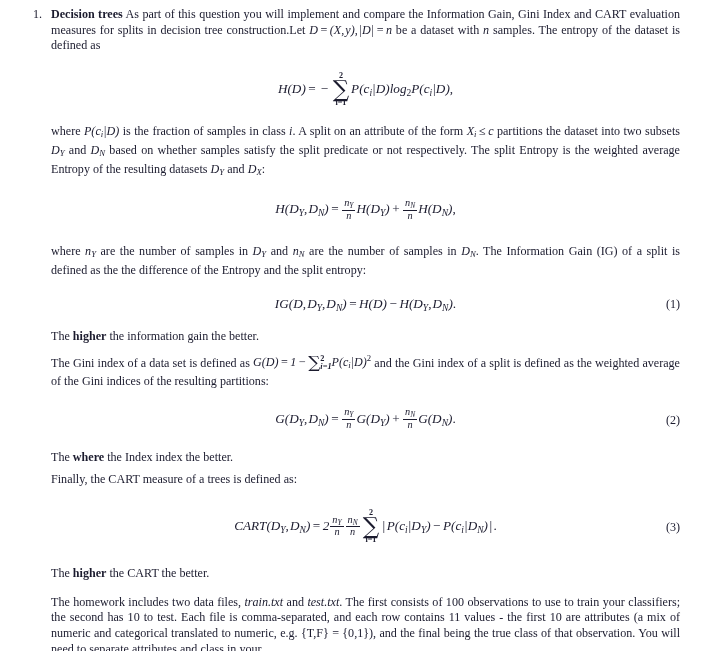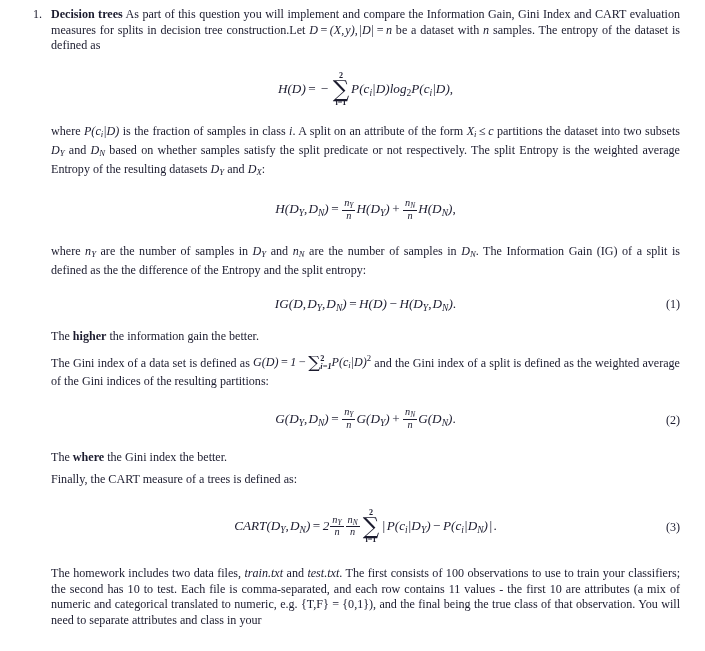--- a/index.html
+++ b/index.html
@@ -193,28 +193,29 @@
 
       <p class="gap"><span>The </span><b>higher</b><span> the information gain the better.</span></p>
 
       <p class="gap-sm"><span>The Gini index of a data set is defined as </span><span class="m"><span style="font-style:italic">G</span>(<span style="font-style:italic">D</span>)<span class="op">=</span>1<span class="op">−</span><span class="smsum"><span class="sig">∑</span><span class="lims"><span class="t">2</span><span class="b">i=1</span></span></span><span style="font-style:italic">P</span>(<span style="font-style:italic">c</span><span class="sub">i</span>|<span style="font-style:italic">D</span>)<span class="sup">2</span></span><span> and the Gini index of a split is defined as the weighted average of the Gini indices of the resulting partitions:</span></p>
 
       <div class="eqblock" style="margin-top:18px;margin-bottom:18px;">
         <span class="m"><span style="font-style:italic">G</span>(<span style="font-style:italic">D</span><span class="subr" style="font-style:italic">Y</span><span class="cm">,</span> <span style="font-style:italic">D</span><span class="subr" style="font-style:italic">N</span>)<span class="op">=</span><span class="frac"><span class="num"><span style="font-style:italic">n</span><span class="subr" style="font-style:italic">Y</span></span><span class="den"><span style="font-style:italic">n</span></span></span><span style="font-style:italic">G</span>(<span style="font-style:italic">D</span><span class="subr" style="font-style:italic">Y</span>)<span class="op">+</span><span class="frac"><span class="num"><span style="font-style:italic">n</span><span class="subr" style="font-style:italic">N</span></span><span class="den"><span style="font-style:italic">n</span></span></span><span style="font-style:italic">G</span>(<span style="font-style:italic">D</span><span class="subr" style="font-style:italic">N</span>)<span class="cm">.</span></span>
         <span class="eqnum">(2)</span>
       </div>
 
-      <p class="gap"><span>The </span><b>where</b><span> the Gini index the better.</span></p>
+      <p class="gap"><span>The </span><b>where</b><span> the Index index the better.</span></p>
 
       <p class="gap-sm">Finally, the CART measure of a trees is defined as:</p>
 
       <div class="eqblock" style="margin-top:22px;margin-bottom:22px;">
         <span class="m"><span style="font-style:italic">CART</span>(<span style="font-style:italic">D</span><span class="subr" style="font-style:italic">Y</span><span class="cm">,</span> <span style="font-style:italic">D</span><span class="subr" style="font-style:italic">N</span>)<span class="op">=</span>2<span class="frac"><span class="num"><span style="font-style:italic">n</span><span class="subr" style="font-style:italic">Y</span></span><span class="den"><span style="font-style:italic">n</span></span></span><span class="frac"><span class="num"><span style="font-style:italic">n</span><span class="subr" style="font-style:italic">N</span></span><span class="den"><span style="font-style:italic">n</span></span></span><span class="bigsum"><span class="lim top">2</span><span class="sig">∑</span><span class="lim bot">i=1</span></span><span class="opn">|</span><span style="font-style:italic">P</span>(<span style="font-style:italic">c</span><span class="sub">i</span>|<span style="font-style:italic">D</span><span class="subr" style="font-style:italic">Y</span>)<span class="op">−</span><span style="font-style:italic">P</span>(<span style="font-style:italic">c</span><span class="sub">i</span>|<span style="font-style:italic">D</span><span class="subr" style="font-style:italic">N</span>)<span class="opn">|</span><span class="cm">.</span></span>
         <span class="eqnum">(3)</span>
       </div>
 
+      <p class="gap"><span>The </span><b>higher</b><span> the CART the better.</span></p>
 
 
       <p class="gap"><span>The homework includes two data files, </span><i>train.txt</i><span> and </span><i>test.txt</i><span>. The first consists of 100 observations to use to train your classifiers; the second has 10 to test. Each file is comma-separated, and each row contains 11 values - the first 10 are attributes (a mix of numeric and categorical translated to numeric, e.g. {T,F} = {0,1}), and the final being the true class of that observation. You will need to separate attributes and class in your </span></p>
 
     </div>
   </div>
 </div>
 
 </body></html>

